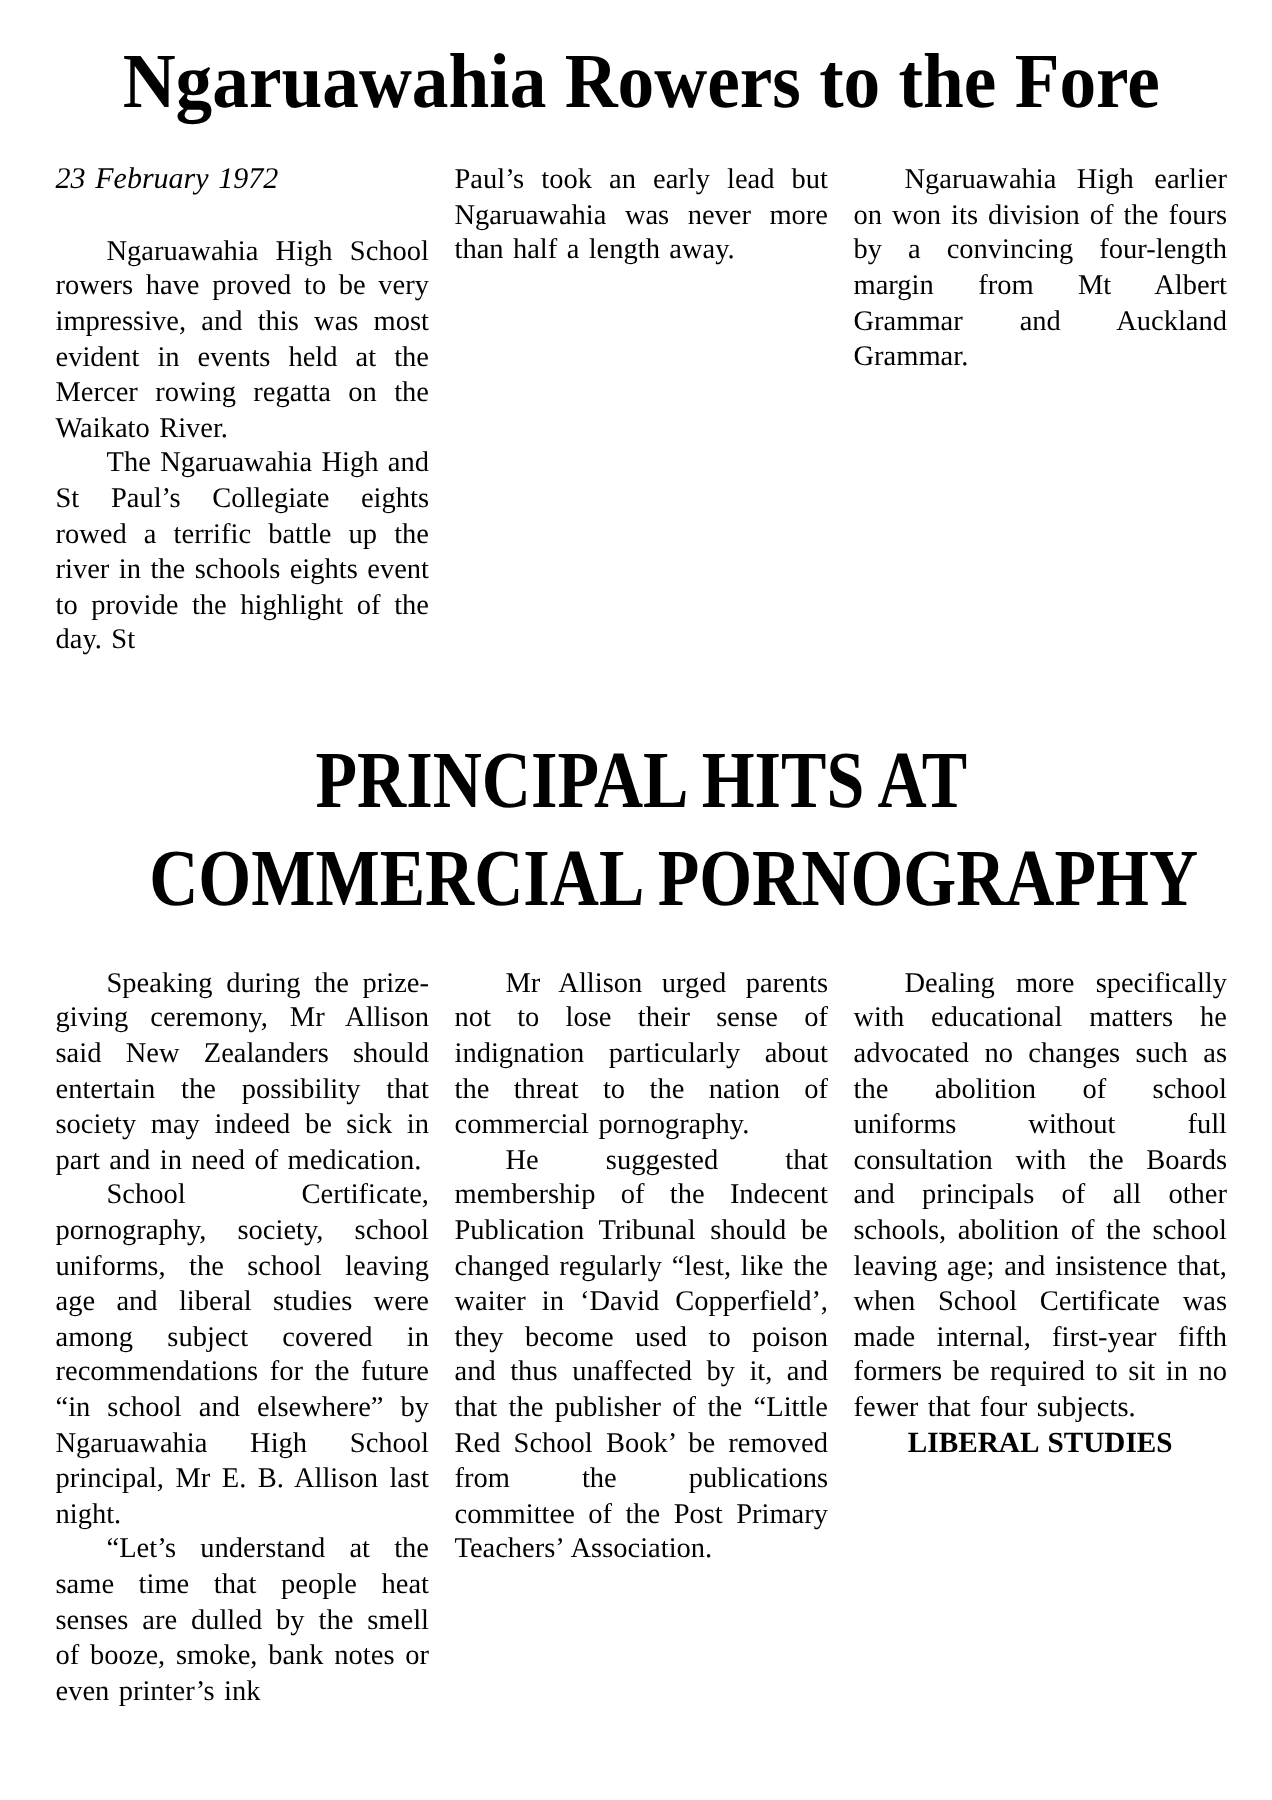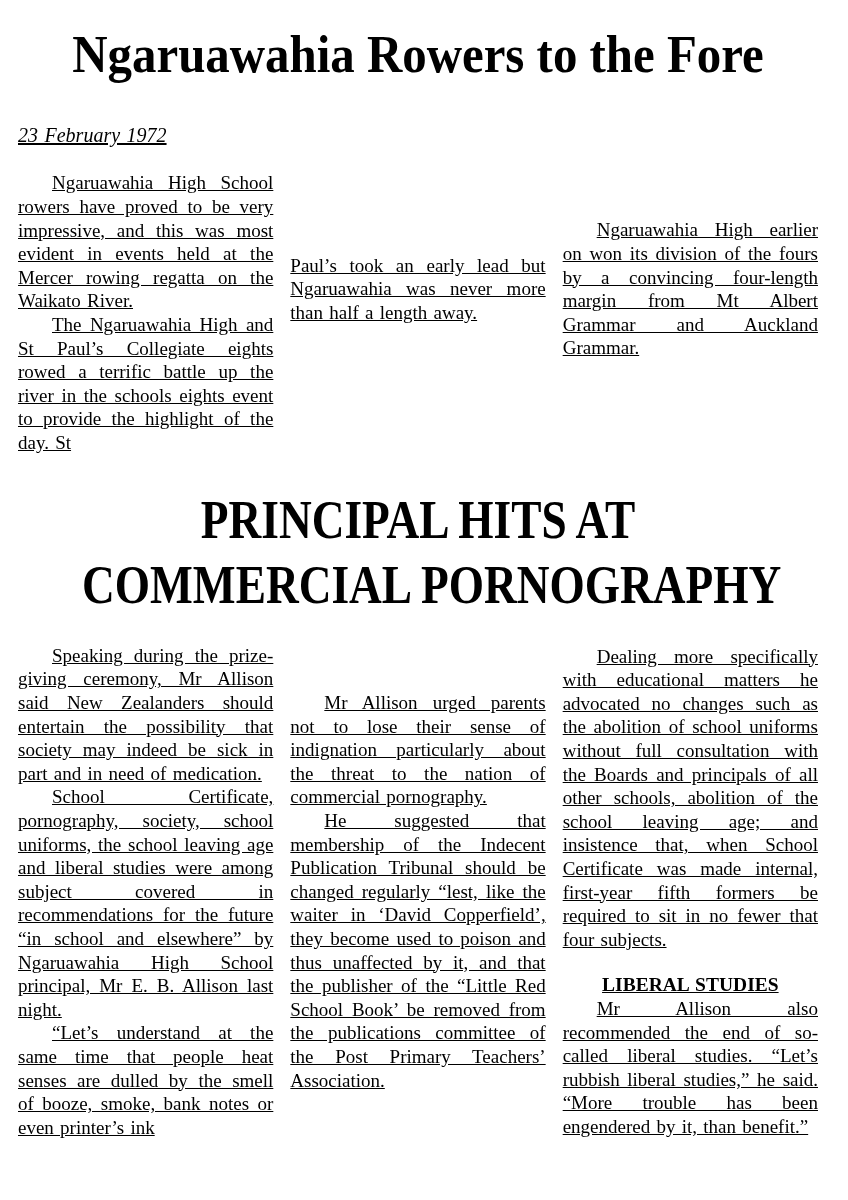--- a/index.html
+++ b/index.html
@@ -4,21 +4,21 @@
 <style>
   html, body { margin: 0; padding: 0; }
   body {
     width: 848px;
     height: 1200px;
     background: #ffffff;
     color: #000000;
     font-family: "Liberation Serif", serif;
     overflow: hidden;
   }
-  .page { padding: 26px 30px 0 18px; }
+  .page { padding: 26px 30px 0 37px; }
 
   .headline {
     font-weight: 700;
     text-align: center;
     white-space: nowrap;
   }
   .headline-1 {
     font-size: 52px;
     line-height: 1.12;
     transform: scaleX(0.94);
@@ -29,22 +29,21 @@
     font-size: 54px;
     line-height: 1.2;
     transform: scaleX(0.84);
     transform-origin: center top;
     margin: 18px 0 26px 0;
   }
 
   .columns {
     display: flex;
     gap: 17px;
-    align-items: center;
-    text-decoration: underline;
+    align-items: flex-start;
   }
   .col {
     flex: 1 1 0;
     text-align: justify;
     font-size: 19px;
     line-height: 23.6px;
     word-spacing: 1.5px;
   }
   .article-1 .columns { min-height: 362px; }
 
@@ -52,21 +51,20 @@
   .paragraph.indent { text-indent: 34px; }
   .date {
     font-style: italic;
     font-size: 20px;
   }
   .gap-below { margin-bottom: 24px; }
   .subheading {
     font-weight: 700;
     text-align: center;
     text-indent: 0;
-    margin-top: 22px;
     font-size: 19.5px;
   }
 </style>
 </head>
 <body>
 
 <div class="page">
 
   <section class="article article-1">
     <h1 class="headline headline-1">Ngaruawahia Rowers to the Fore</h1>
@@ -96,18 +94,17 @@
           <p class="paragraph indent">School Certificate, pornography, society, school uniforms, the school leaving age and liberal studies were among subject covered in recommendations for the future “in school and elsewhere” by Ngaruawahia High School principal, Mr E. B. Allison last night.</p>
           <p class="paragraph indent">“Let’s understand at the same time that people heat senses are dulled by the smell of booze, smoke, bank notes or even printer’s ink</p>
         </div>
         <div class="col">
           <p class="paragraph indent">Mr Allison urged parents not to lose their sense of indignation particularly about the threat to the nation of commercial pornography.</p>
           <p class="paragraph indent">He suggested that membership of the Indecent Publication Tribunal should be changed regularly “lest, like the waiter in ‘David Copperfield’, they become used to poison and thus unaffected by it, and that the publisher of the “Little Red School Book’ be removed from the publications committee of the Post Primary Teachers’ Association.</p>
         </div>
         <div class="col">
           <p class="paragraph indent">Dealing more specifically with educational matters he advocated no changes such as the abolition of school uniforms without full consultation with the Boards and principals of all other schools, abolition of the school leaving age; and insistence that, when School Certificate was made internal, first-year fifth formers be required to sit in no fewer that four subjects.</p>
           <p class="subheading">LIBERAL STUDIES</p>
-          <p class="paragraph indent">Mr Allison also recommended the end of so-called liberal studies. “Let’s rubbish liberal studies,” he said. “More trouble has been engendered by it, than benefit.”</p>
         </div>
       </div>
   </section>
 
 </div>
 
 </body></html>

